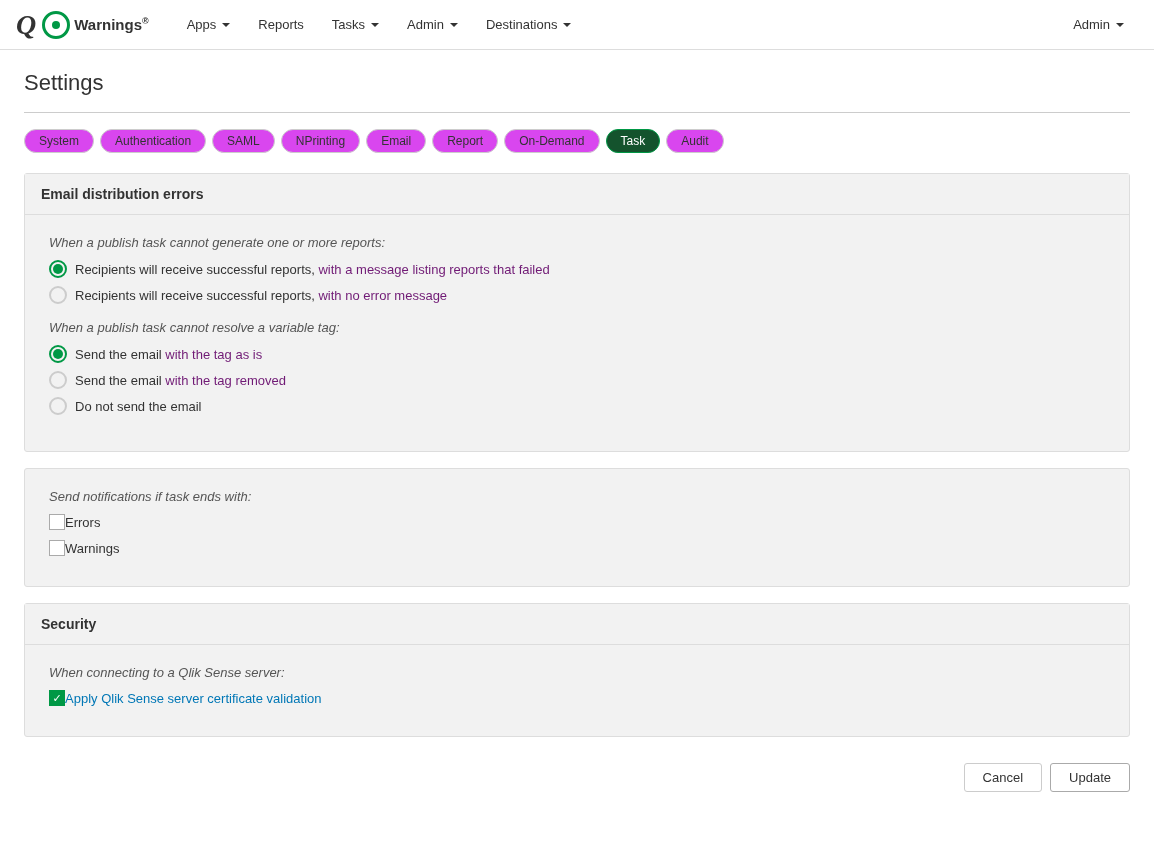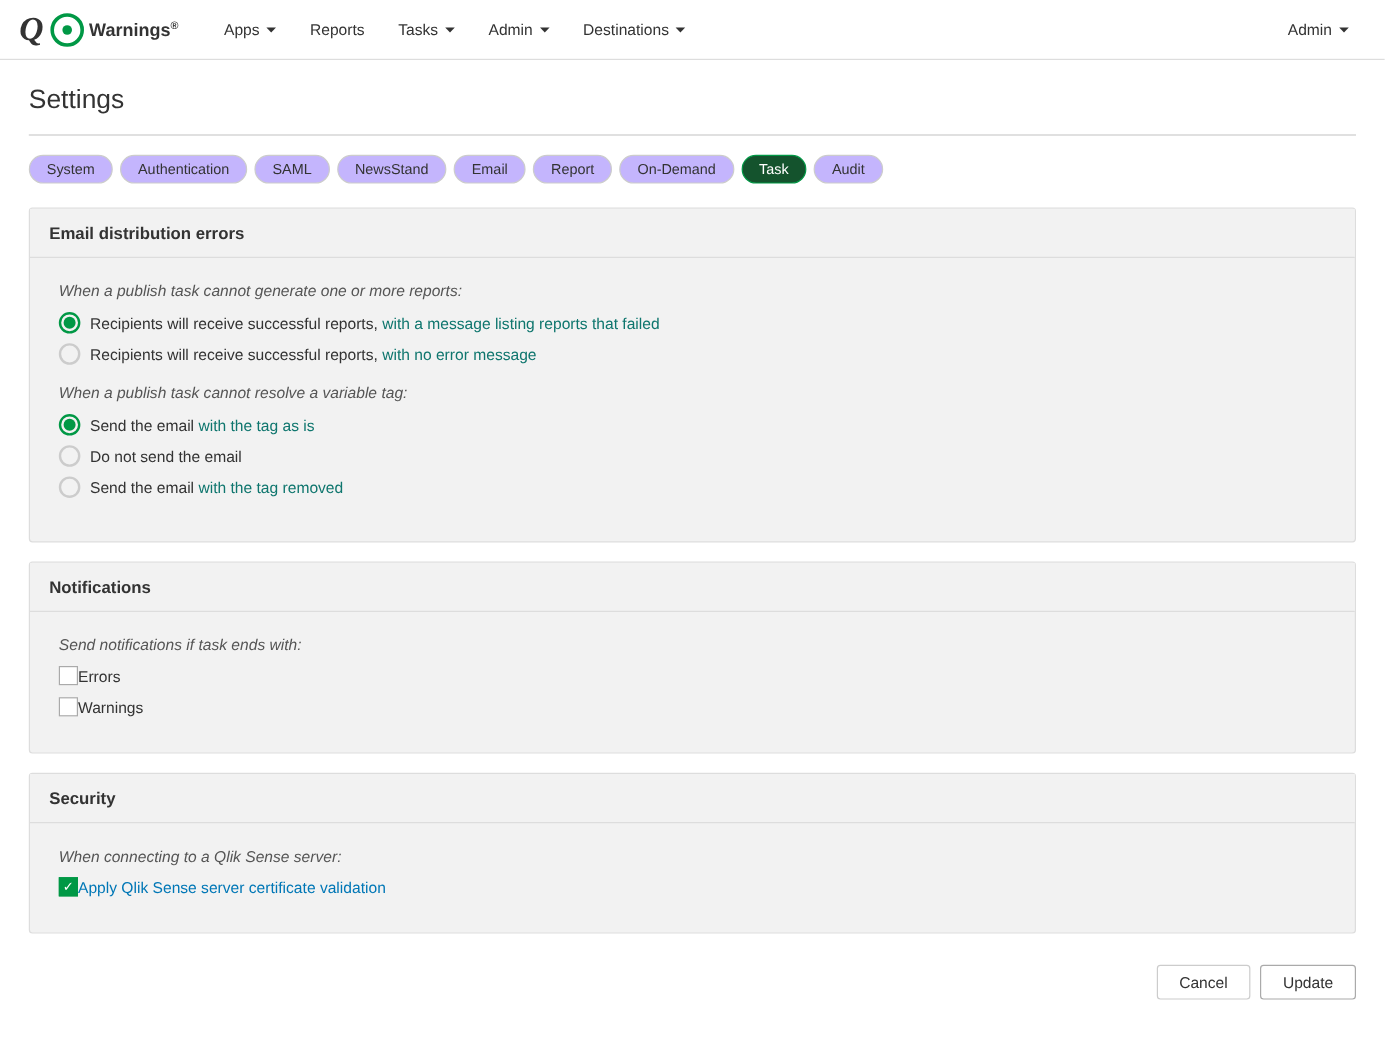--- a/index.html
+++ b/index.html
@@ -105,21 +105,21 @@
 
     
     .settings-tabs {
       display: flex;
       flex-wrap: wrap;
       gap: 6px;
       margin-bottom: 20px;
     }
     .tab-btn {
       border: 1px solid #ccc;
-      background: #c4b5fd;
+      background: #d946ef;
       border-radius: 20px;
       padding: 4px 14px;
       font-size: 12px;
       cursor: pointer;
       color: #333;
     }
     .tab-btn.active {
       background: #14532d;
       color: #fff;
       border-color: #009845;
@@ -184,21 +184,21 @@
       top: 50%;
       left: 50%;
       transform: translate(-50%, -50%);
     }
     .radio-item label {
       font-size: 13px;
       color: #333;
       cursor: pointer;
     }
     .radio-item label span.link-style {
-      color: #0f766e;
+      color: #701a75;
     }
 
     
     .checkbox-group {
       margin-top: 8px;
     }
     .checkbox-item {
       display: flex;
       align-items: center;
       margin-bottom: 10px;
@@ -300,21 +300,21 @@
 
 <div class="page-content">
 
   <h1 class="page-title">Settings</h1>
   <hr class="settings-divider">
 
   <div class="settings-tabs">
     <button class="tab-btn">System</button>
     <button class="tab-btn">Authentication</button>
     <button class="tab-btn">SAML</button>
-    <button class="tab-btn">NewsStand</button>
+    <button class="tab-btn">NPrinting</button>
     <button class="tab-btn">Email</button>
     <button class="tab-btn">Report</button>
     <button class="tab-btn">On-Demand</button>
     <button class="tab-btn active">Task</button>
     <button class="tab-btn">Audit</button>
   </div>
 
   <div class="settings-section">
     <div class="section-header">Email distribution errors</div>
     <div class="section-body">
@@ -337,38 +337,37 @@
 
       <p class="form-question">When a publish task cannot resolve a variable tag:</p>
       <div class="radio-group">
         <div class="radio-item">
           <input type="radio" name="var_tag" id="r2a" checked="" style="">
           <label for="r2a">
             Send the email <span class="link-style">with the tag as is</span>
           </label>
         </div>
         <div class="radio-item">
+          <input type="radio" name="var_tag" id="r2b" style="">
+          <label for="r2b">
+            Send the email <span class="link-style">with the tag removed</span>
+          </label>
+        </div>
+        <div class="radio-item">
           <input type="radio" name="var_tag" id="r2c" style="">
           <label for="r2c">
             Do not send the email
           </label>
         </div>
-        <div class="radio-item">
-          <input type="radio" name="var_tag" id="r2b" style="">
-          <label for="r2b">
-            Send the email <span class="link-style">with the tag removed</span>
-          </label>
-        </div>
       </div>
 
     </div>
   </div>
 
   <div class="settings-section">
-    <div class="section-header">Notifications</div>
     <div class="section-body">
       <p class="form-question">Send notifications if task ends with:</p>
       <div class="checkbox-group">
         <div class="checkbox-item">
           <input type="checkbox" id="cb1" style="">
           <label for="cb1">Errors</label>
         </div>
         <div class="checkbox-item">
           <input type="checkbox" id="cb2" style="">
           <label for="cb2">Warnings</label>

